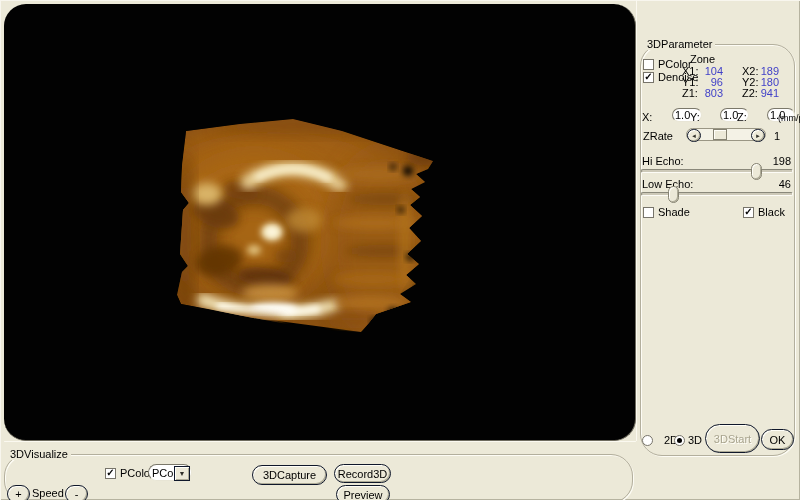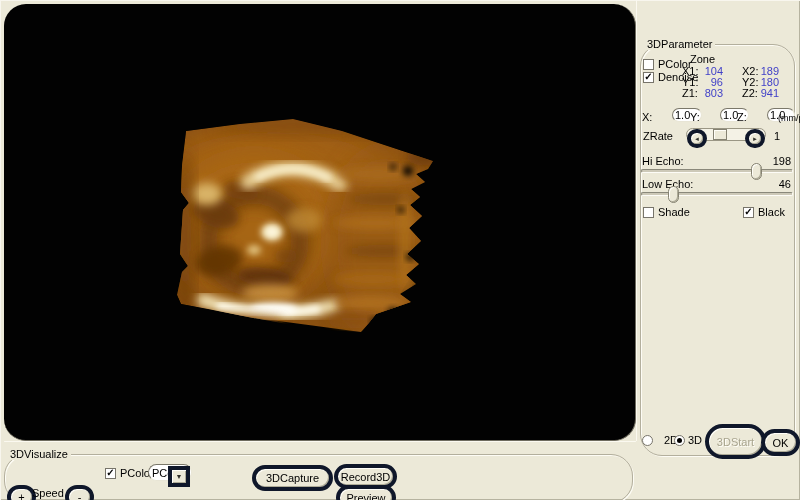--- a/index.html
+++ b/index.html
@@ -7,21 +7,21 @@
   .a{position:absolute;border-radius:22px;}
   .window{position:relative;width:800px;height:500px;background:#ece9d8;overflow:hidden;
           box-shadow:inset 1px 1px 0 #f8f6ee, inset -1px -1px 0 #b6b3a0;}
   .viewport{left:4px;top:4px;width:631px;height:436px;background:#020202;
             border-right:1px solid #6e6b5e;border-bottom:1px solid #6e6b5e;}
   .vdivider{left:636px;top:0;width:1px;height:441px;background:#fbf9f0;}
   .hdivider{left:4px;top:441px;width:632px;height:1px;background:#fbf9f0;}
   .groupbox{border:1px solid #b3af9d;box-shadow:inset 1px 1px 0 #fdfcf5, 1px 1px 0 #fdfcf5;}
   .gtitle{position:absolute;top:-7px;left:3px;background:#ece9d8;padding:0 3px;line-height:12px;white-space:nowrap;}
   .lbl{white-space:nowrap;line-height:12px;}
-  .btn{background:#ece9d8;border:4px solid #0f172a;
+  .btn{background:#ece9d8;border:1px solid #0f172a;
        box-shadow:inset 1px 1px 0 #fffef8, inset -1px -1px 0 #aeab97;
        display:flex;align-items:center;justify-content:center;cursor:default;white-space:nowrap;}
   .btn.disabled{color:#a8a48e;text-shadow:1px 1px 0 #fffef8;}
   .txt{background:#fff;border:1px solid;border-color:#7b786a #e8e5d5 #e8e5d5 #7b786a;
        font-family:"Liberation Sans",sans-serif;font-size:11px;padding:0 2px;box-sizing:border-box;margin-left:19px;}
   .cb{width:11px;height:11px;background:#fff;border:1px solid #77746a;box-sizing:border-box;
       display:flex;align-items:center;justify-content:center;}
   .cb .check{display:none;font-size:10px;font-weight:bold;line-height:9px;margin-top:-1px;}
   .cb.on .check{display:block;}
   .rb{width:11px;height:11px;background:#fff;border:1px solid #77746a;border-radius:50%;box-sizing:border-box;position:relative;}

